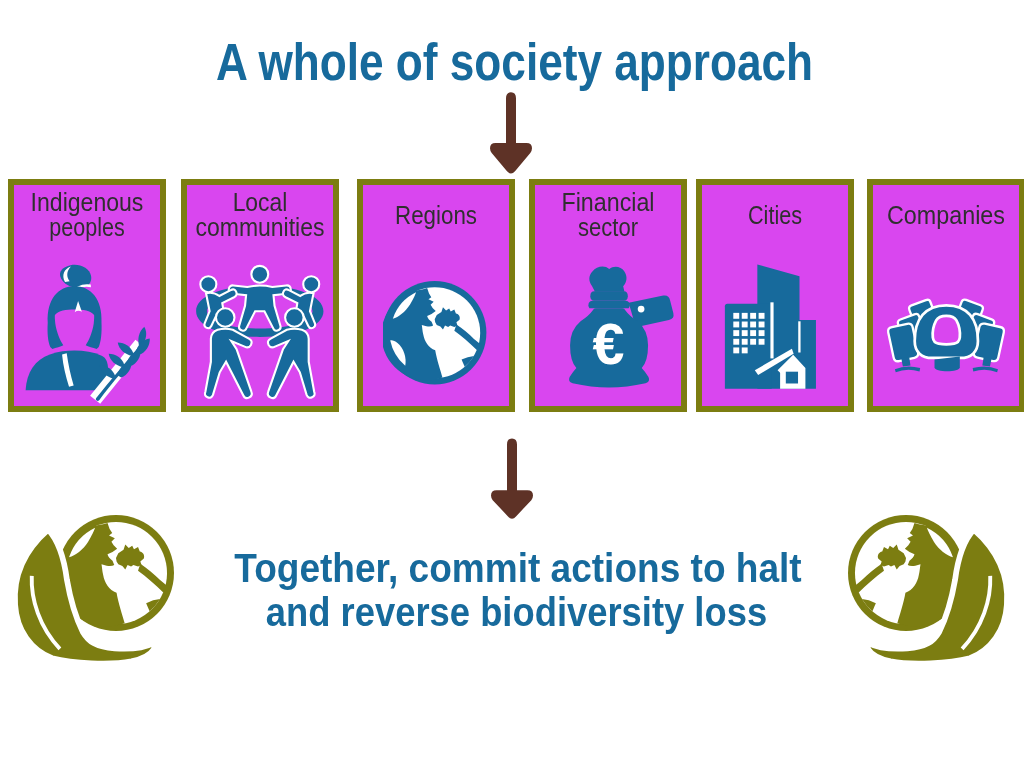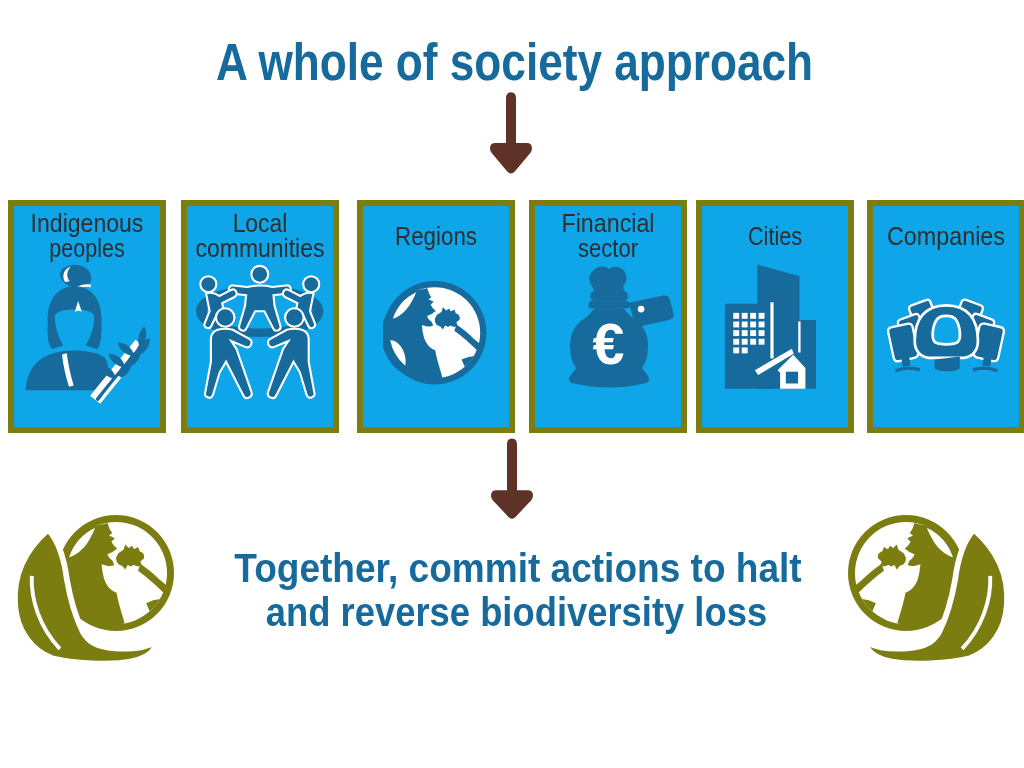--- a/index.html
+++ b/index.html
@@ -1,21 +1,21 @@
 <!DOCTYPE html>
 <html><head>
 <meta charset="utf-8">
 <style>
   html,body{margin:0;padding:0;}
   body{width:1024px;height:768px;background:#ffffff;position:relative;overflow:hidden;
        font-family:"Liberation Sans",sans-serif;}
   .abs{position:absolute;}
   .title{left:0;top:35px;width:1029px;line-height:56px;text-align:center;color:#176a9c;
          font-size:51px;font-weight:bold;transform:scaleX(0.866);transform-origin:514.5px 50%;}
-  .box{position:absolute;top:200px;height:220.5px;width:146px;border:6px solid #7c7d11;background:#0ea5e9;}
+  .box{position:absolute;top:179px;height:220.5px;width:146px;border:6px solid #7c7d11;background:#d946ef;}
   .ll{position:absolute;left:0;right:0;text-align:center;color:#2f2f2f;font-size:25px;
       line-height:25.8px;white-space:nowrap;}
   .b1{left:0;top:545.8px;width:1036px;line-height:44px;text-align:center;color:#176a9c;
       font-size:41px;font-weight:bold;transform:scaleX(0.9035);transform-origin:center;}
   .b2{left:0;top:589.8px;width:1033px;line-height:44px;text-align:center;color:#176a9c;
       font-size:41px;font-weight:bold;transform:scaleX(0.887);transform-origin:center;}
 </style>
 </head>
 <body>
 <div class="abs title">A whole of society approach</div>

